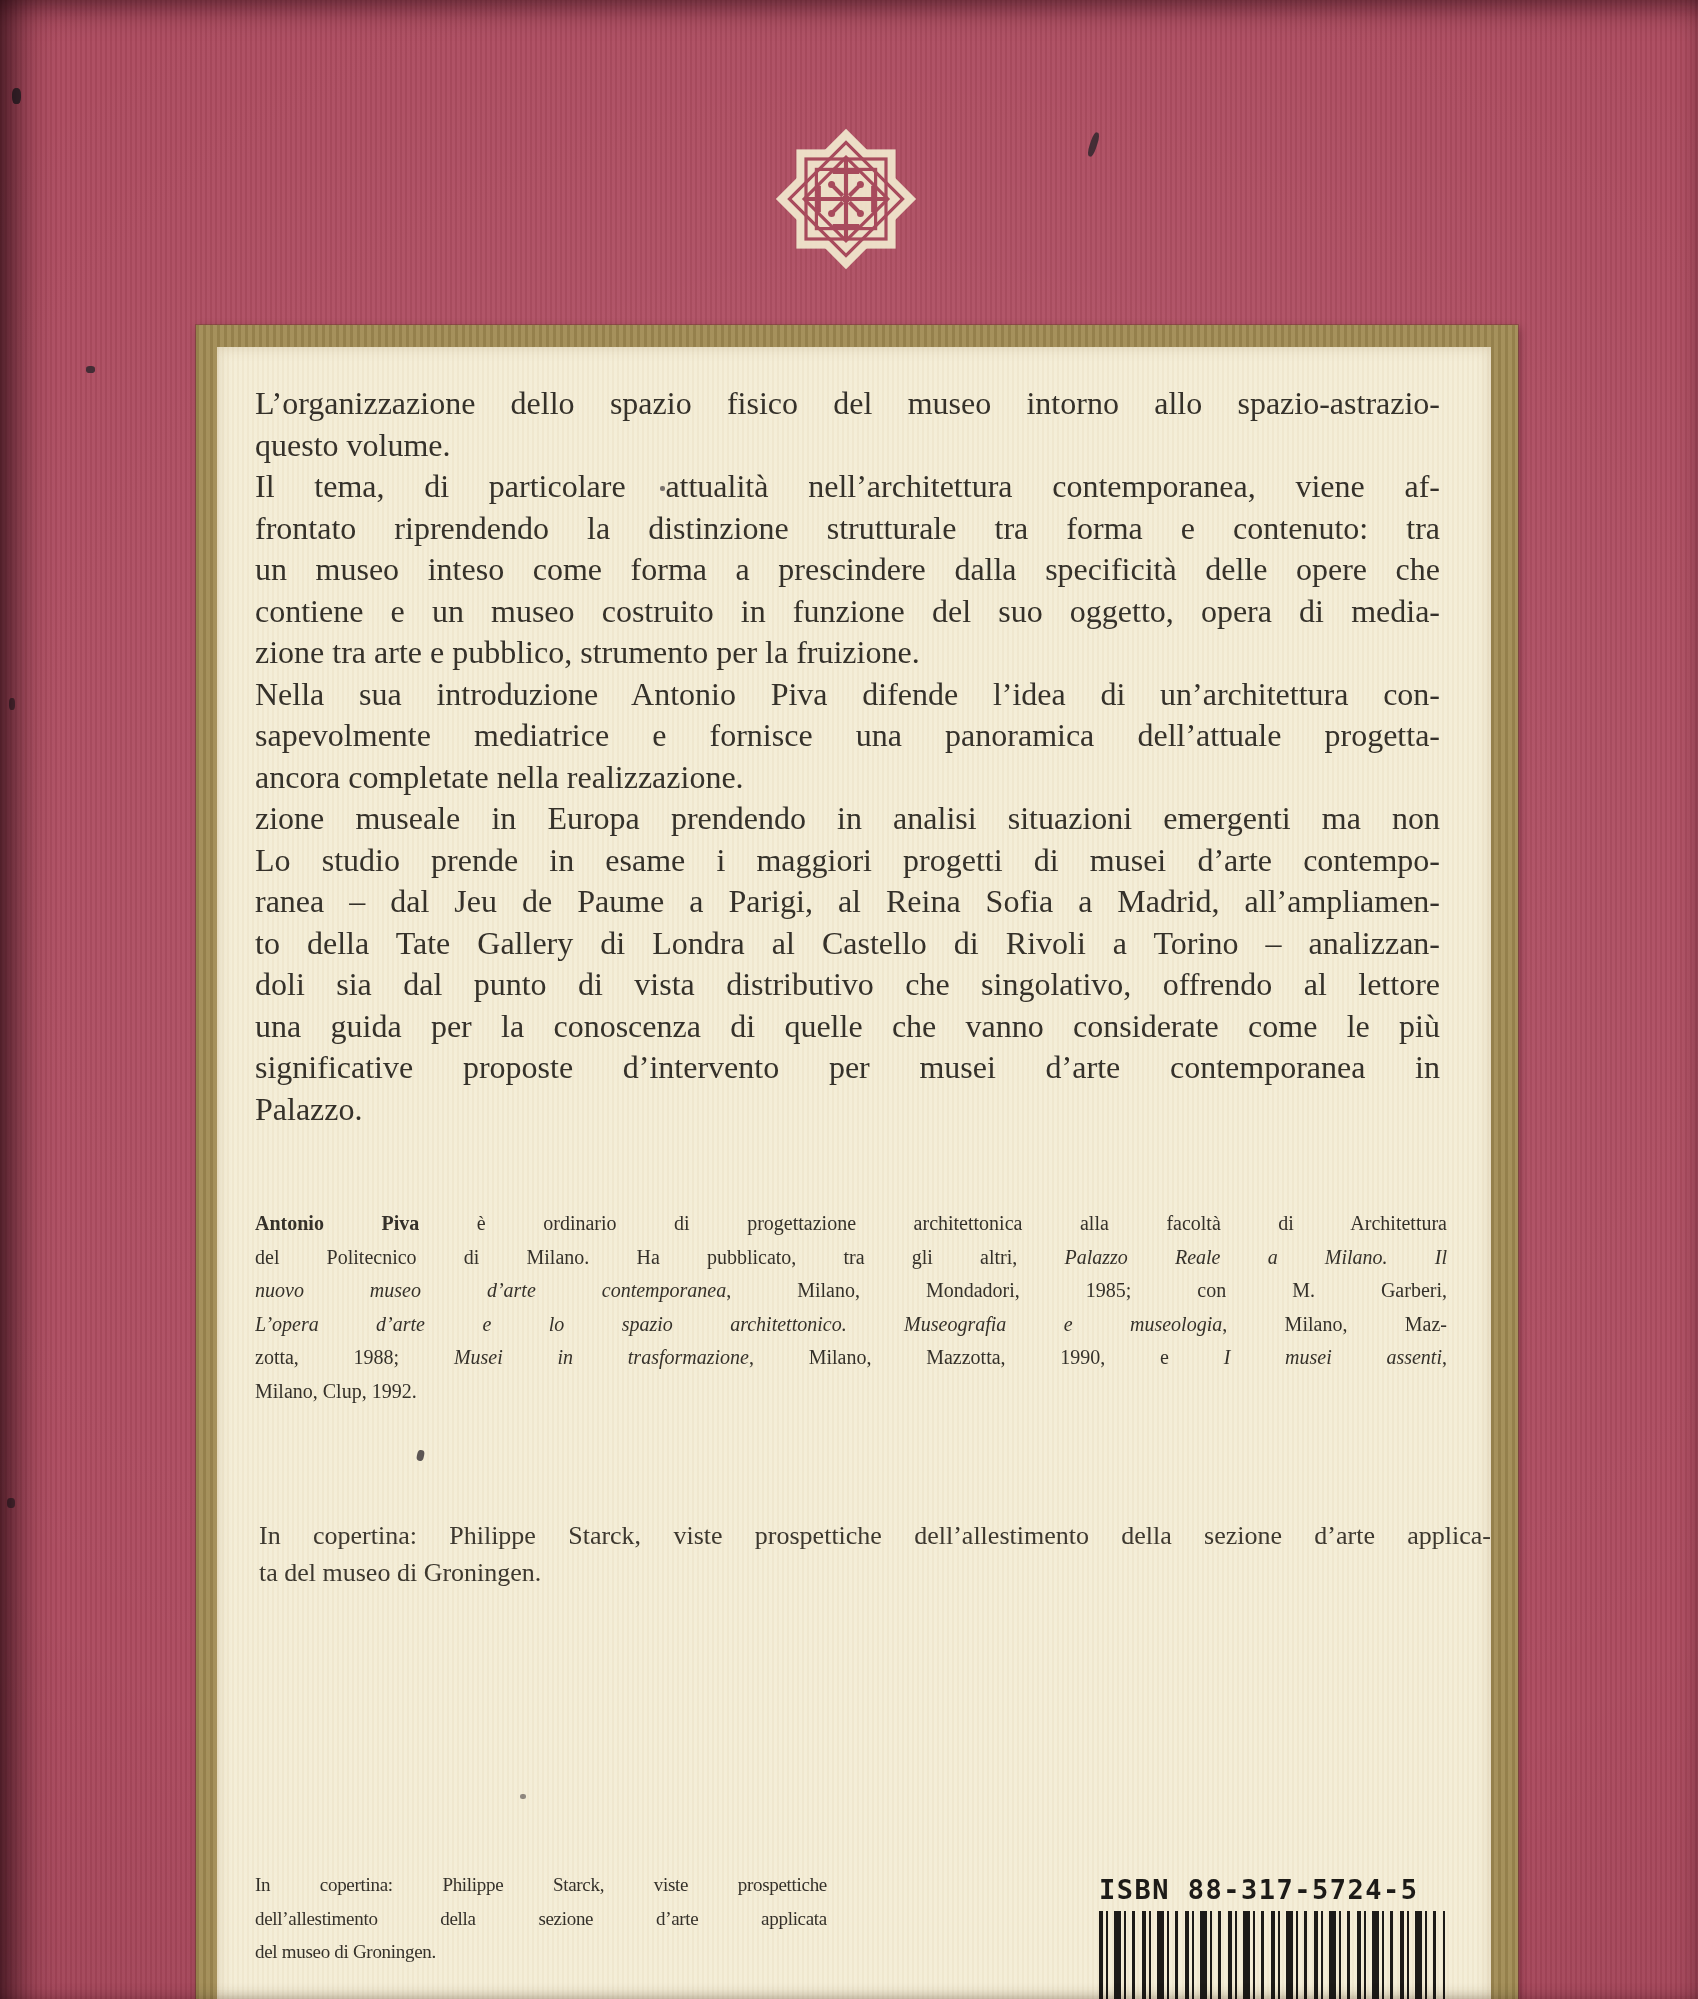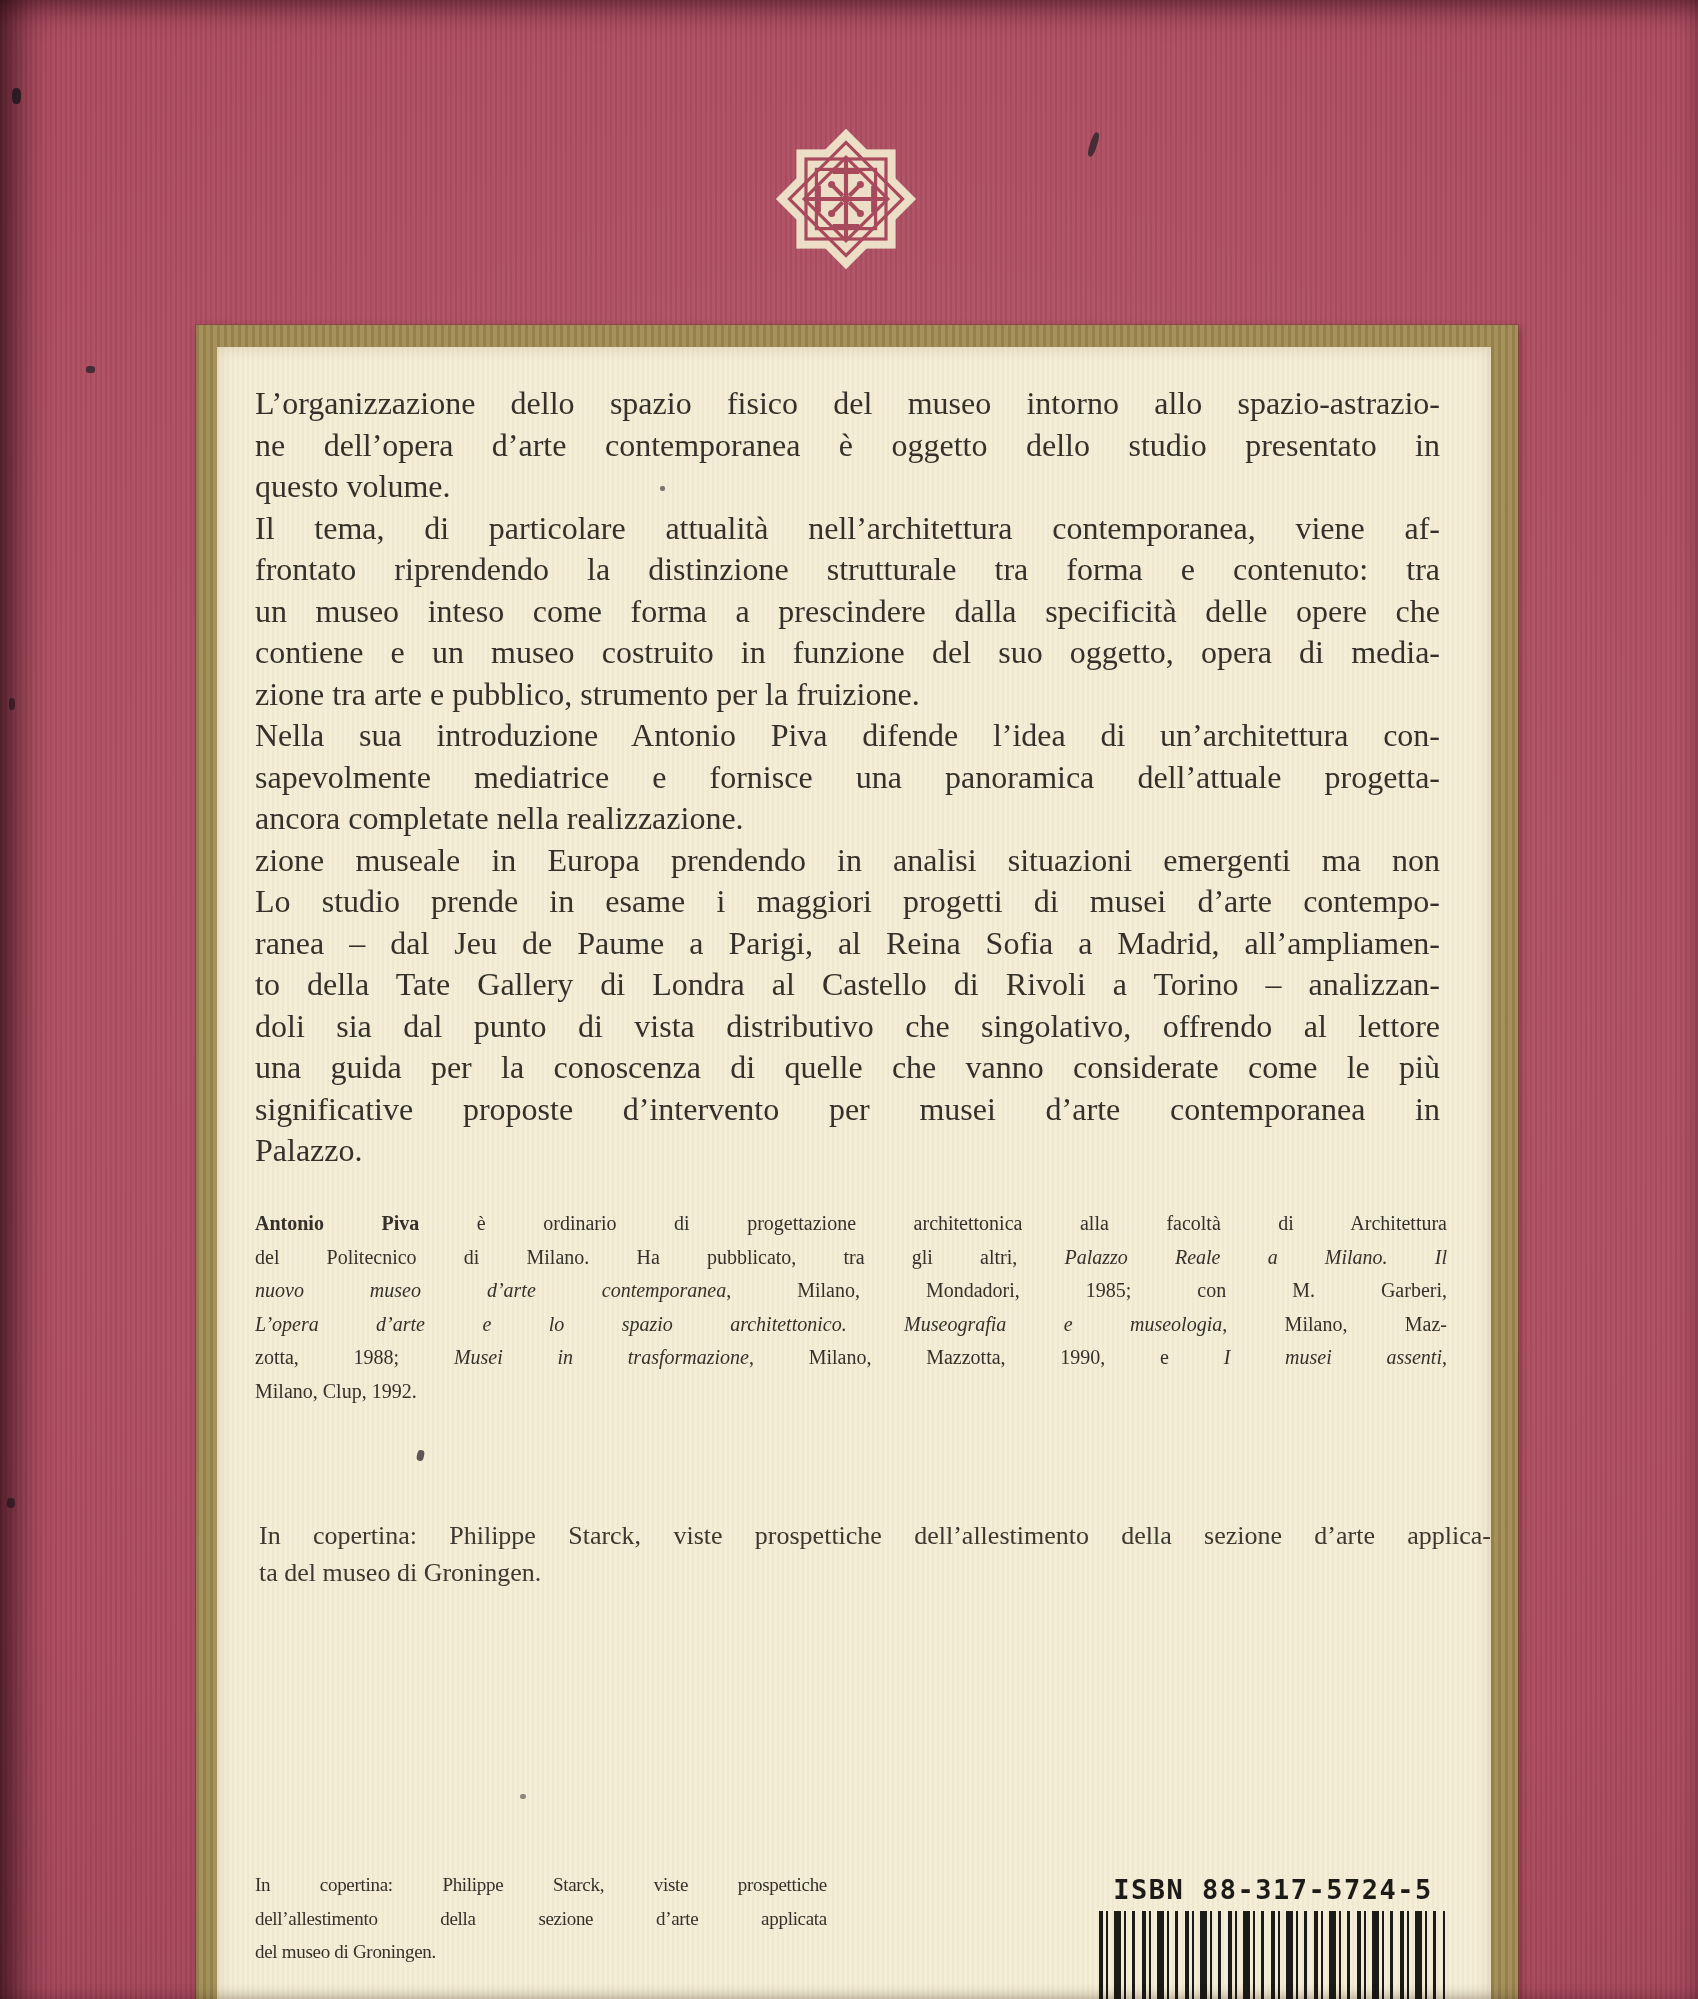--- a/index.html
+++ b/index.html
@@ -62,21 +62,21 @@
     overflow:hidden;white-space:normal;
   }
   .tline.last{text-align-last:left;}
   .tline .it{font-style:italic;}
   .tline .bd{font-weight:bold;}
   
   .isbn-block{position:absolute;left:882px;top:1528px;width:348px;}
   .isbn-label{
     font-family:"DejaVu Sans Mono","Liberation Mono",monospace;
     font-weight:bold;font-size:27px;line-height:30px;letter-spacing:1.5px;
-    color:var(--barcode-black);white-space:nowrap;text-align:center;
+    color:var(--barcode-black);white-space:nowrap;
   }
   .barcode{
     margin-top:6px;height:88px;width:346px;
     background:repeating-linear-gradient(90deg,
       var(--barcode-black) 0 4px, transparent 4px 7px,
       var(--barcode-black) 7px 9px, transparent 9px 15px,
       var(--barcode-black) 15px 22px, transparent 22px 25px,
       var(--barcode-black) 25px 27px, transparent 27px 33px,
       var(--barcode-black) 33px 36px, transparent 36px 43px);
   }
@@ -120,21 +120,20 @@
       </g>
     </svg>
   </div>
 
   <div class="panel-outer">
     <div class="panel-inner">
 
       <div class="blurb">
         <div>
             <div class="tline"><span>L’organizzazione dello spazio fisico del museo intorno allo spazio-astrazio-</span></div>
-            <div class="tline"><span>ne dell’opera d’arte contemporanea è oggetto dello studio presentato in</span></div>
             <div class="tline last"><span>questo volume.</span></div>
           </div>
         <div>
             <div class="tline"><span>Il tema, di particolare attualità nell’architettura contemporanea, viene af-</span></div>
             <div class="tline"><span>frontato riprendendo la distinzione strutturale tra forma e contenuto: tra</span></div>
             <div class="tline"><span>un museo inteso come forma a prescindere dalla specificità delle opere che</span></div>
             <div class="tline"><span>contiene e un museo costruito in funzione del suo oggetto, opera di media-</span></div>
             <div class="tline last"><span>zione tra arte e pubblico, strumento per la fruizione.</span></div>
           </div>
         <div>

